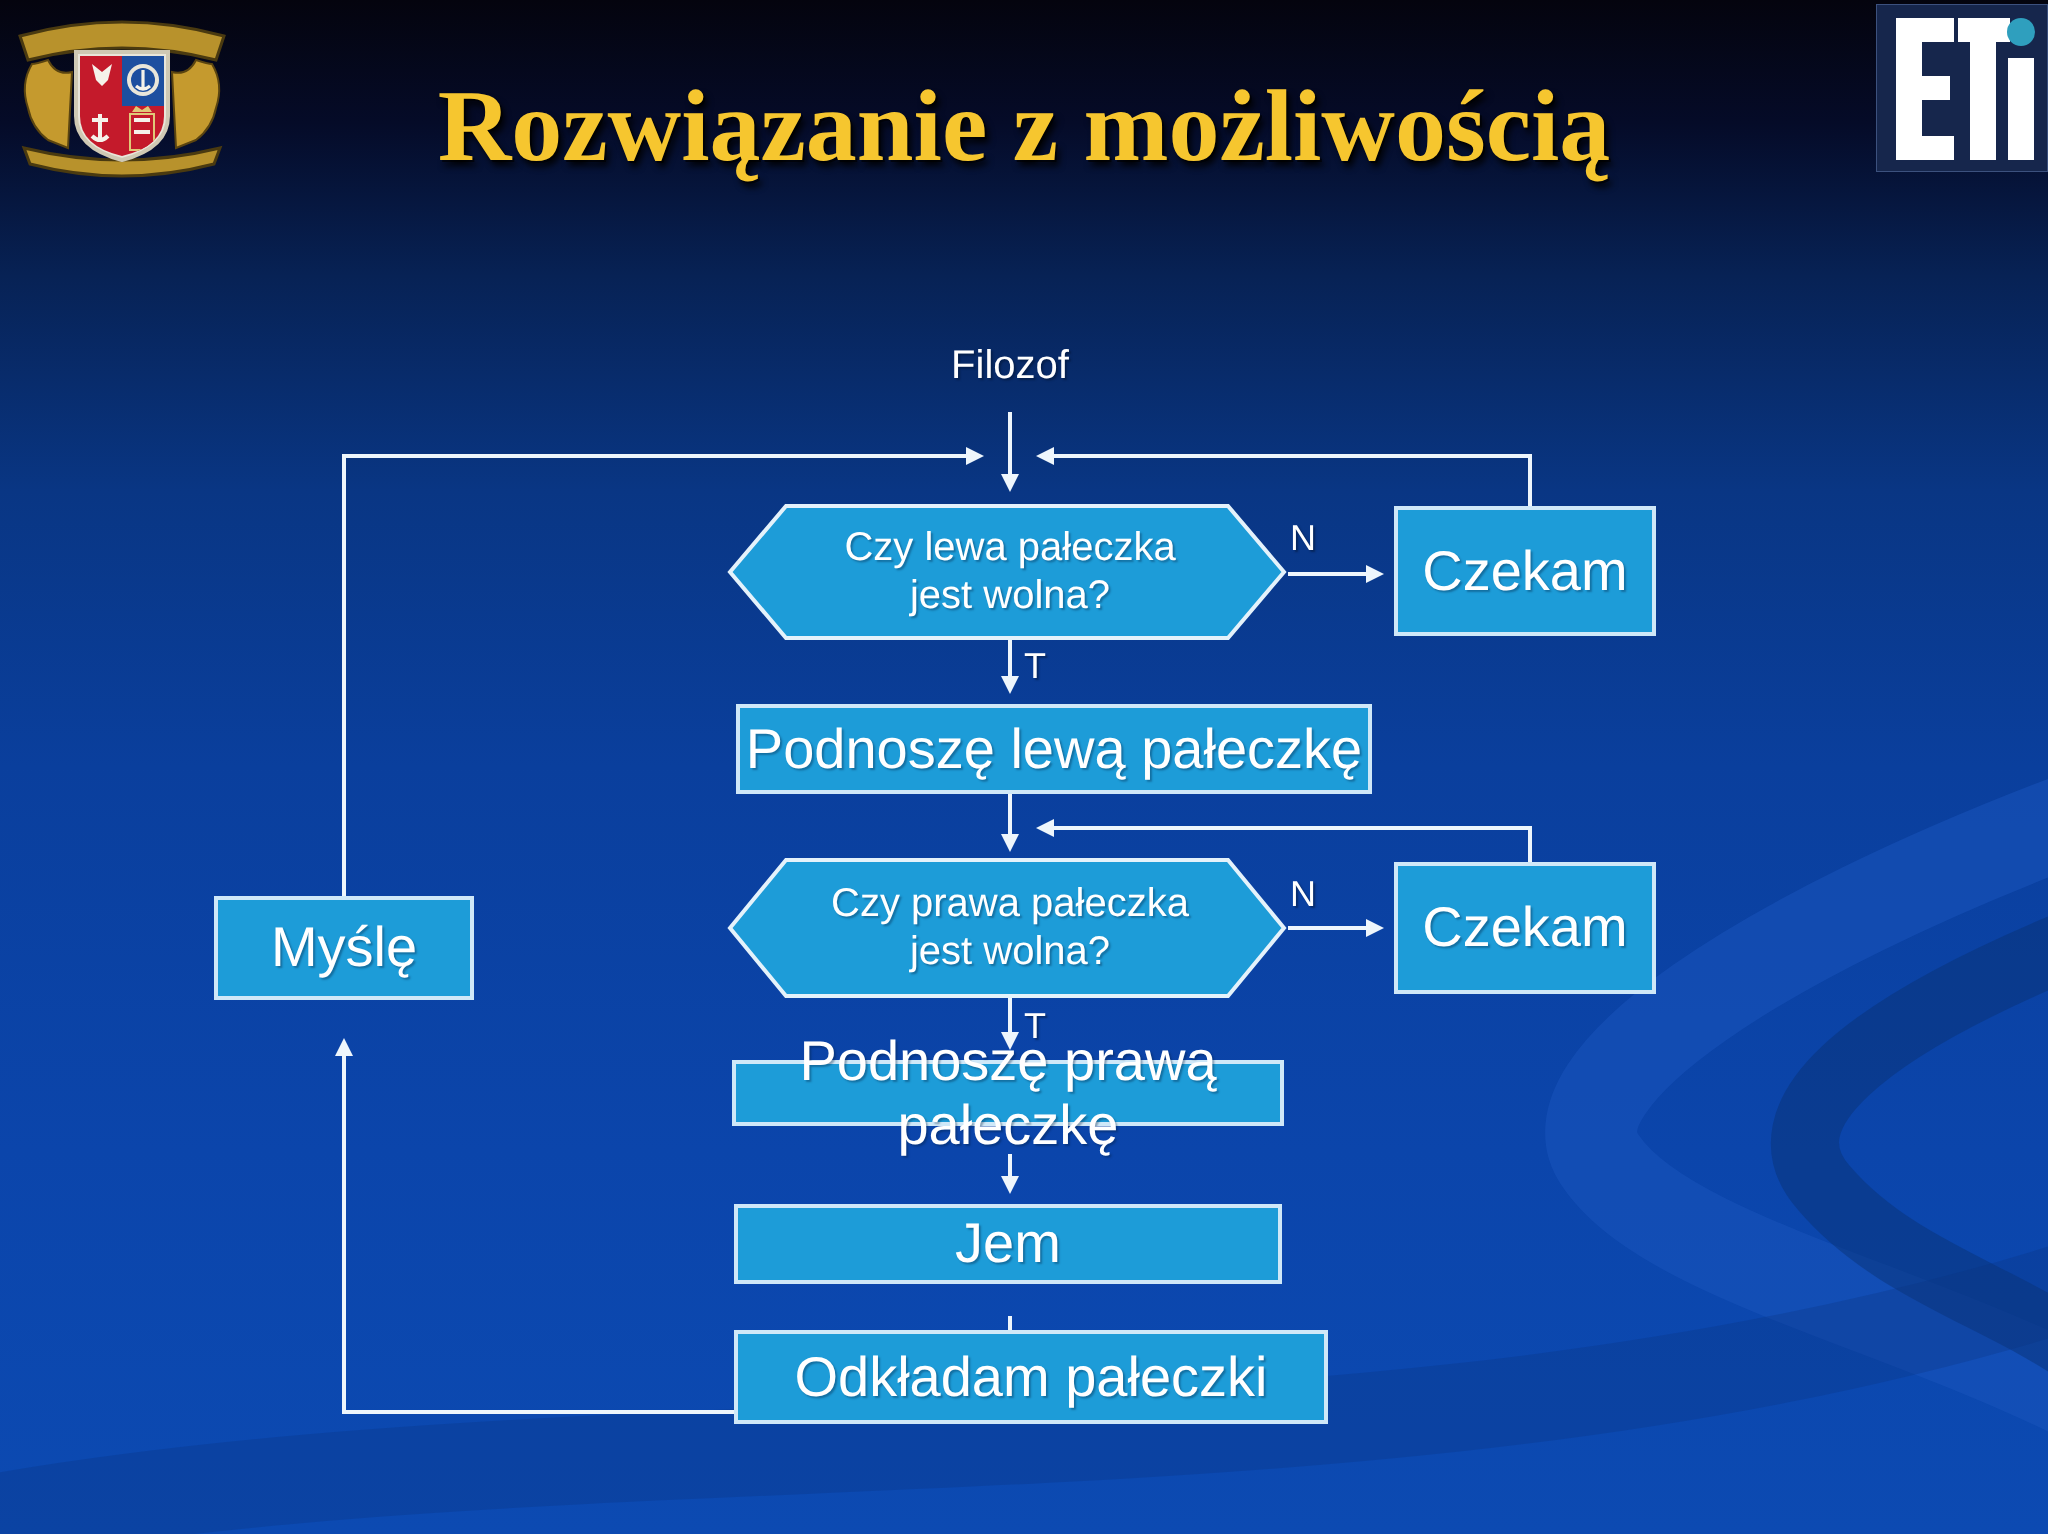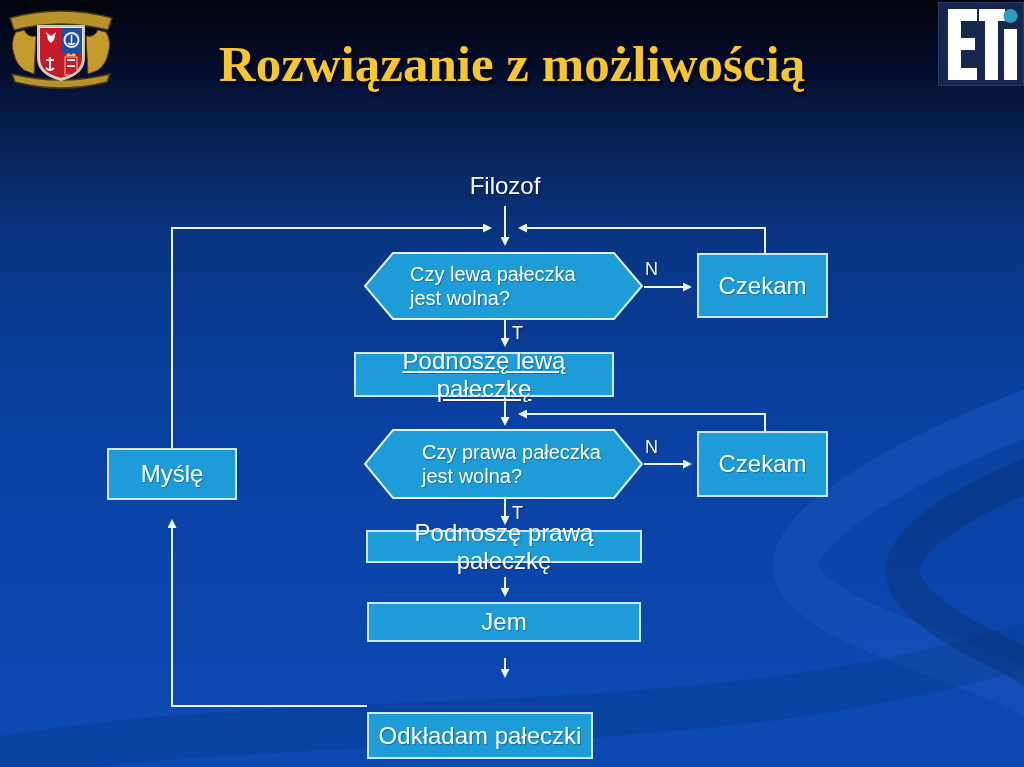--- a/index.html
+++ b/index.html
@@ -17,30 +17,30 @@
     position:absolute;left:0;top:34px;width:1024px;text-align:center;
     font-family:"Liberation Serif", serif;font-weight:bold;
     font-size:51px;line-height:60px;color:#f6c62f;
     text-shadow:2px 3px 3px rgba(0,0,0,.85), 1px 1px 0 rgba(0,0,0,.6);
     margin:0;
   }
 
   .node{
     position:absolute;display:flex;align-items:center;justify-content:center;
     background:#1d9cd8;border:2px solid #cfe8f8;box-sizing:border-box;
-    color:#fff;font-size:24px;text-align:center;
+    color:#fff;font-size:28px;text-align:center;
     text-shadow:1px 1px 1px rgba(0,30,60,.35);
   }
   .hex-label{
     position:absolute;display:flex;align-items:center;justify-content:center;
-    color:#fff;font-size:20px;line-height:24px;text-align:left;
+    color:#fff;font-size:20px;line-height:24px;text-align:center;
     text-shadow:1px 1px 1px rgba(0,30,60,.35);
   }
   .flow-label{
-    position:absolute;color:#fff;font-size:24px;
+    position:absolute;color:#fff;font-size:20px;
     text-shadow:1px 1px 1px rgba(0,20,50,.5);
   }
   .edge-label{
     position:absolute;color:#fff;font-size:18px;
     text-shadow:1px 1px 1px rgba(0,20,50,.5);
   }
   .start-label{
     position:absolute;left:430px;top:172px;width:150px;text-align:center;
   }
 
@@ -130,28 +130,28 @@
       <path d="M505,658 L505,676" marker-end="url(#arrow)"></path>
       <path d="M367,706 L172,706 L172,521" marker-end="url(#arrow)"></path>
     </g>
     <polygon points="365,286 393,253 614,253 642,286 614,319 393,319" fill="#1d9cd8" stroke="#e4f2fb" stroke-width="2"></polygon>
     <polygon points="365,464 393,430 614,430 642,464 614,498 393,498" fill="#1d9cd8" stroke="#e4f2fb" stroke-width="2"></polygon>
   </svg>
 
   <div class="flow-label start-label">Filozof</div>
 
   <div class="hex-label" style="left:410px;top:253px;width:190px;height:66px;">Czy lewa pałeczka jest wolna?</div>
-  <div class="hex-label" style="left:422px;top:430px;width:190px;height:68px;">Czy prawa pałeczka jest wolna?</div>
+  <div class="hex-label" style="left:410px;top:430px;width:190px;height:68px;">Czy prawa pałeczka jest wolna?</div>
 
   <div class="edge-label" style="left:645px;top:259px;">N</div>
   <div class="edge-label" style="left:512px;top:323px;">T</div>
   <div class="edge-label" style="left:645px;top:437px;">N</div>
   <div class="edge-label" style="left:512px;top:503px;">T</div>
 
   <div class="node" style="left:697px;top:253px;width:131px;height:65px;">Czekam</div>
-  <div class="node" style="left:354px;top:352px;width:260px;height:45px;text-decoration:underline;">Podnoszę lewą pałeczkę</div>
+  <div class="node" style="left:368px;top:352px;width:318px;height:45px;">Podnoszę lewą pałeczkę</div>
   <div class="node" style="left:697px;top:431px;width:131px;height:66px;">Czekam</div>
   <div class="node" style="left:366px;top:530px;width:276px;height:33px;">Podnoszę prawą pałeczkę</div>
   <div class="node" style="left:367px;top:602px;width:274px;height:40px;">Jem</div>
-  <div class="node" style="left:367px;top:712px;width:226px;height:47px;">Odkładam pałeczki</div>
+  <div class="node" style="left:367px;top:665px;width:297px;height:47px;">Odkładam pałeczki</div>
   <div class="node" style="left:107px;top:448px;width:130px;height:52px;">Myślę</div>
 
 </div>
 
 </body></html>

